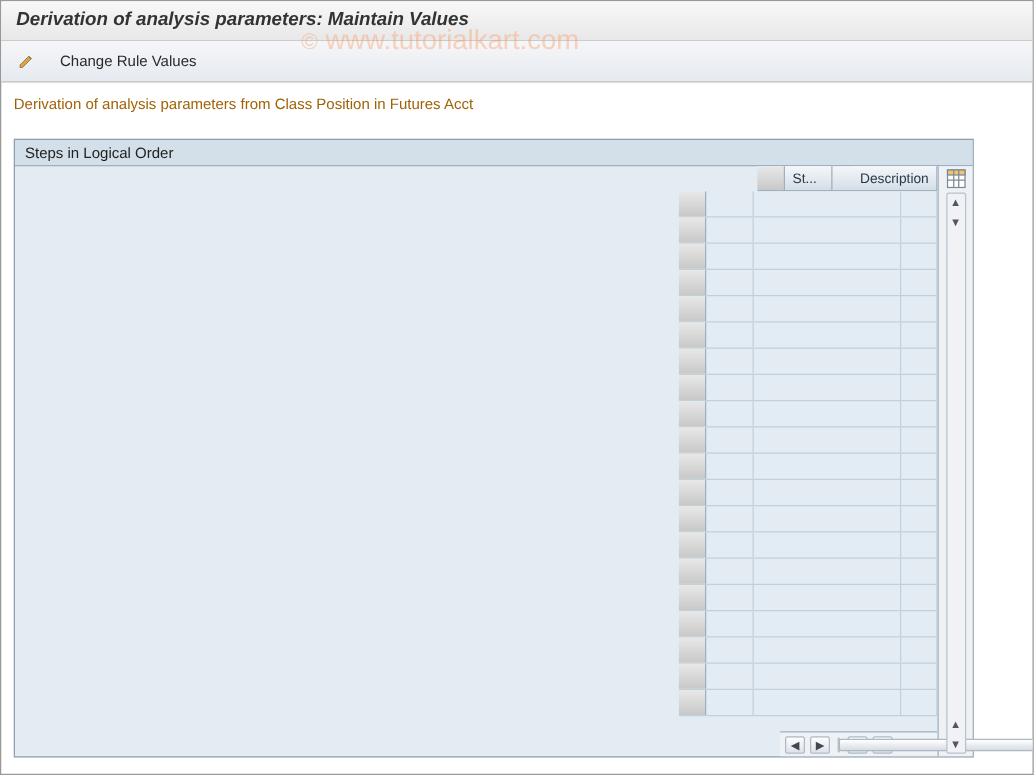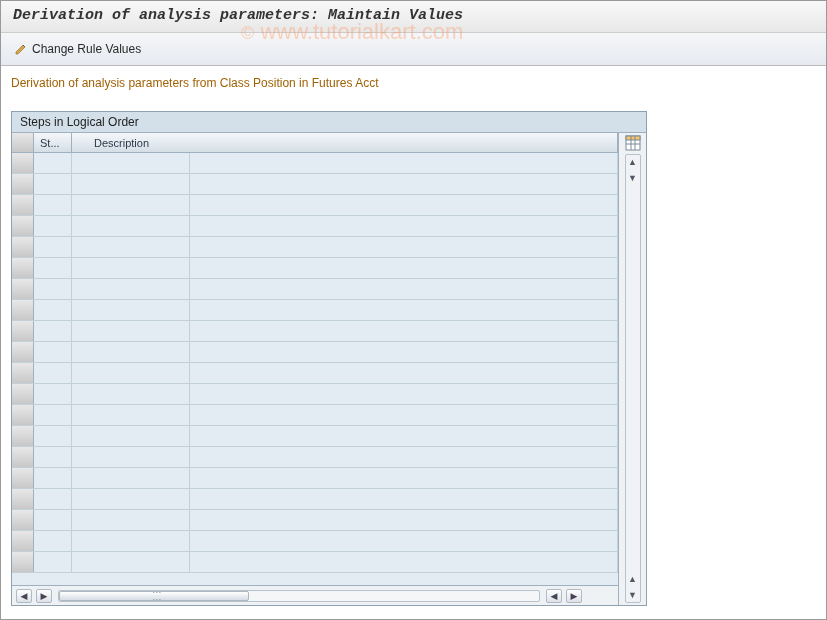--- a/index.html
+++ b/index.html
@@ -27,69 +27,69 @@
     .header {
       background: linear-gradient(#f8f8f8, #e8e8e8);
       padding: 6px 12px 8px 12px;
       border-bottom: 1px solid #ccc;
     }
     .title {
       font-size: 15px;
       font-style: italic;
       font-weight: bold;
       color: #333;
-      font-family: Liberation Mono, monospace;
     }
     .toolbar {
       background: linear-gradient(#f5f6f8, #e6eaf0);
       padding: 6px 8px;
       border-bottom: 1px solid #bbb;
       display: flex;
       align-items: center;
     }
     .toolbar-btn {
       display: inline-flex;
       align-items: center;
-      gap: 4px;
+      gap: 20px;
       padding: 2px 8px 2px 4px;
       border: 1px solid transparent;
       border-radius: 3px;
       cursor: pointer;
       color: #2a2a2a;
     }
     .pencil-icon svg { display: block; }
     .content {
       padding: 10px 10px 0 10px;
     }
     .content-label {
       color: #a16207;
       margin-bottom: 21px;
       font-size: 12px;
     }
     .grid-wrap {
       border: 1px solid #8fa0b0;
       background: #e2ecf2;
-      width: 636px;
+      width: 768px;
     }
     .grid-title {
       background: #d3e0e9;
       border-bottom: 1px solid #9fb0c0;
       padding: 3px 8px;
       font-size: 12px;
       color: #222;
     }
     .grid-body {
       display: flex;
       height: 472px;
     }
     .grid-main {
       flex: 1;
       display: flex;
       flex-direction: column;
       min-width: 0;
+      align-items: flex-end;
     }
     .grid-headers {
       display: flex;
       background: linear-gradient(#f4f7fa, #d5dee6);
       border-bottom: 1px solid #9fb0c0;
       height: 20px;
     }
     .rowhead, .colhead {
       border-right: 1px solid #9fb0c0;
       display: flex;

